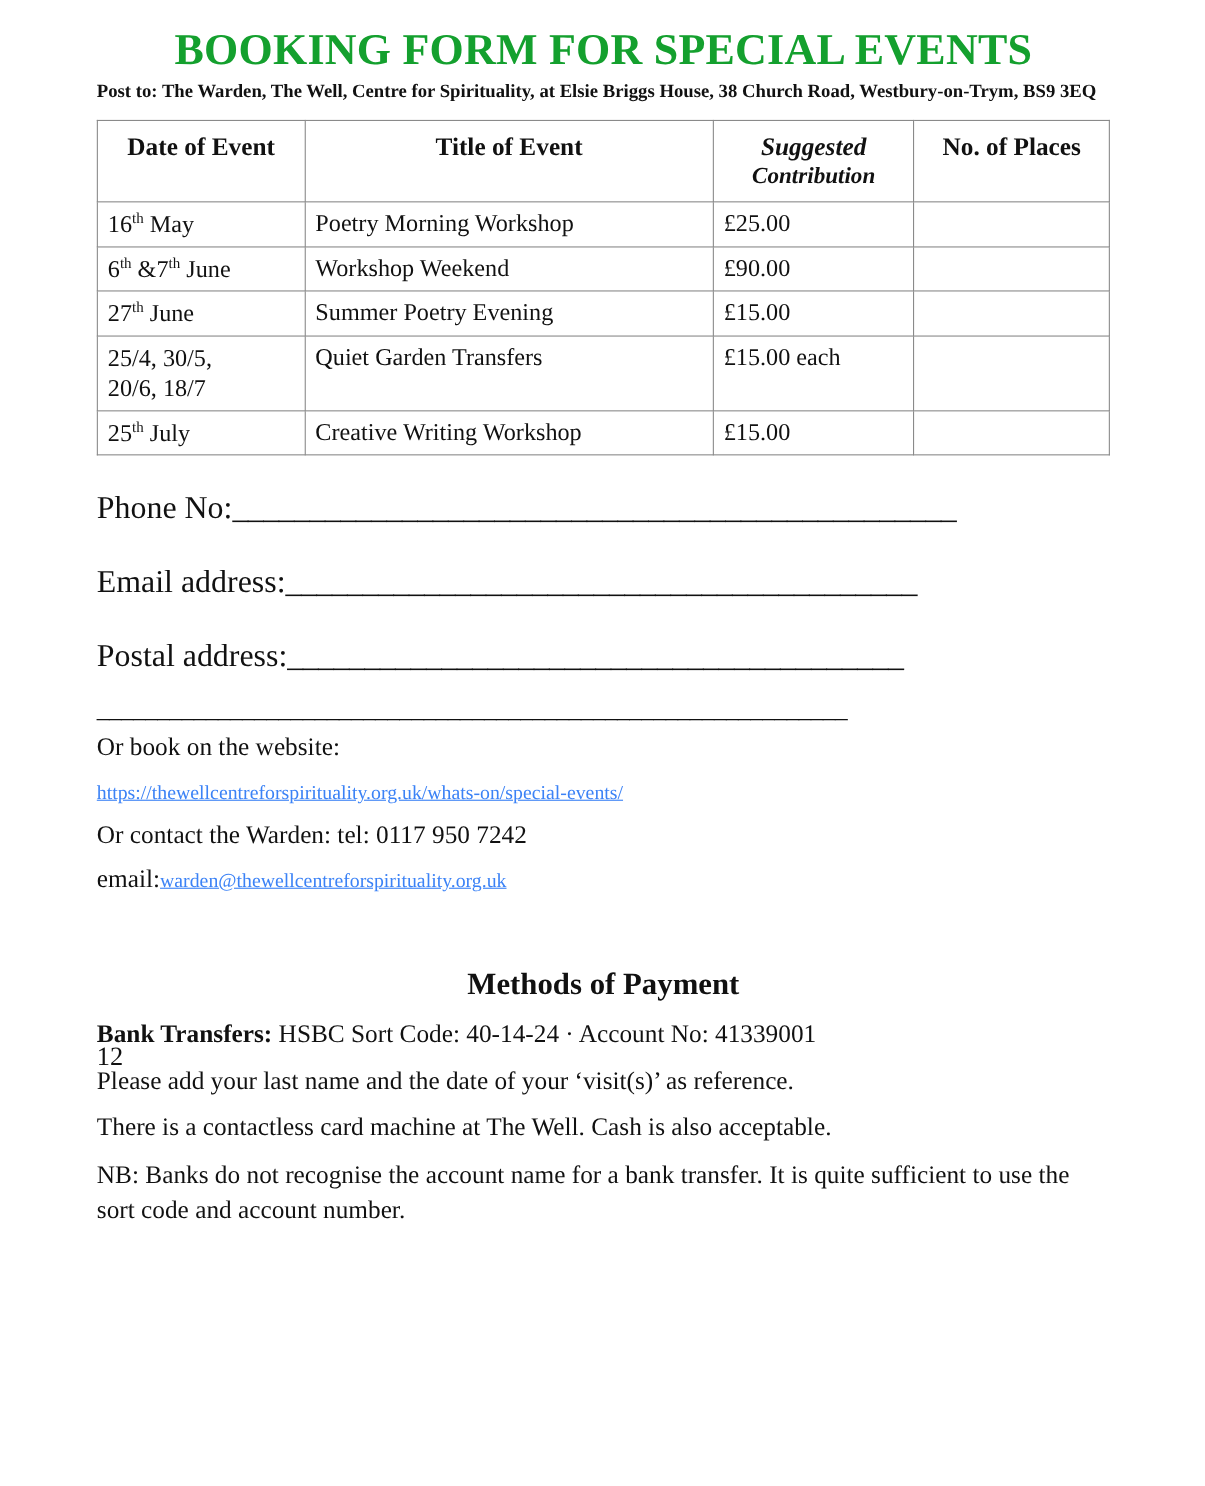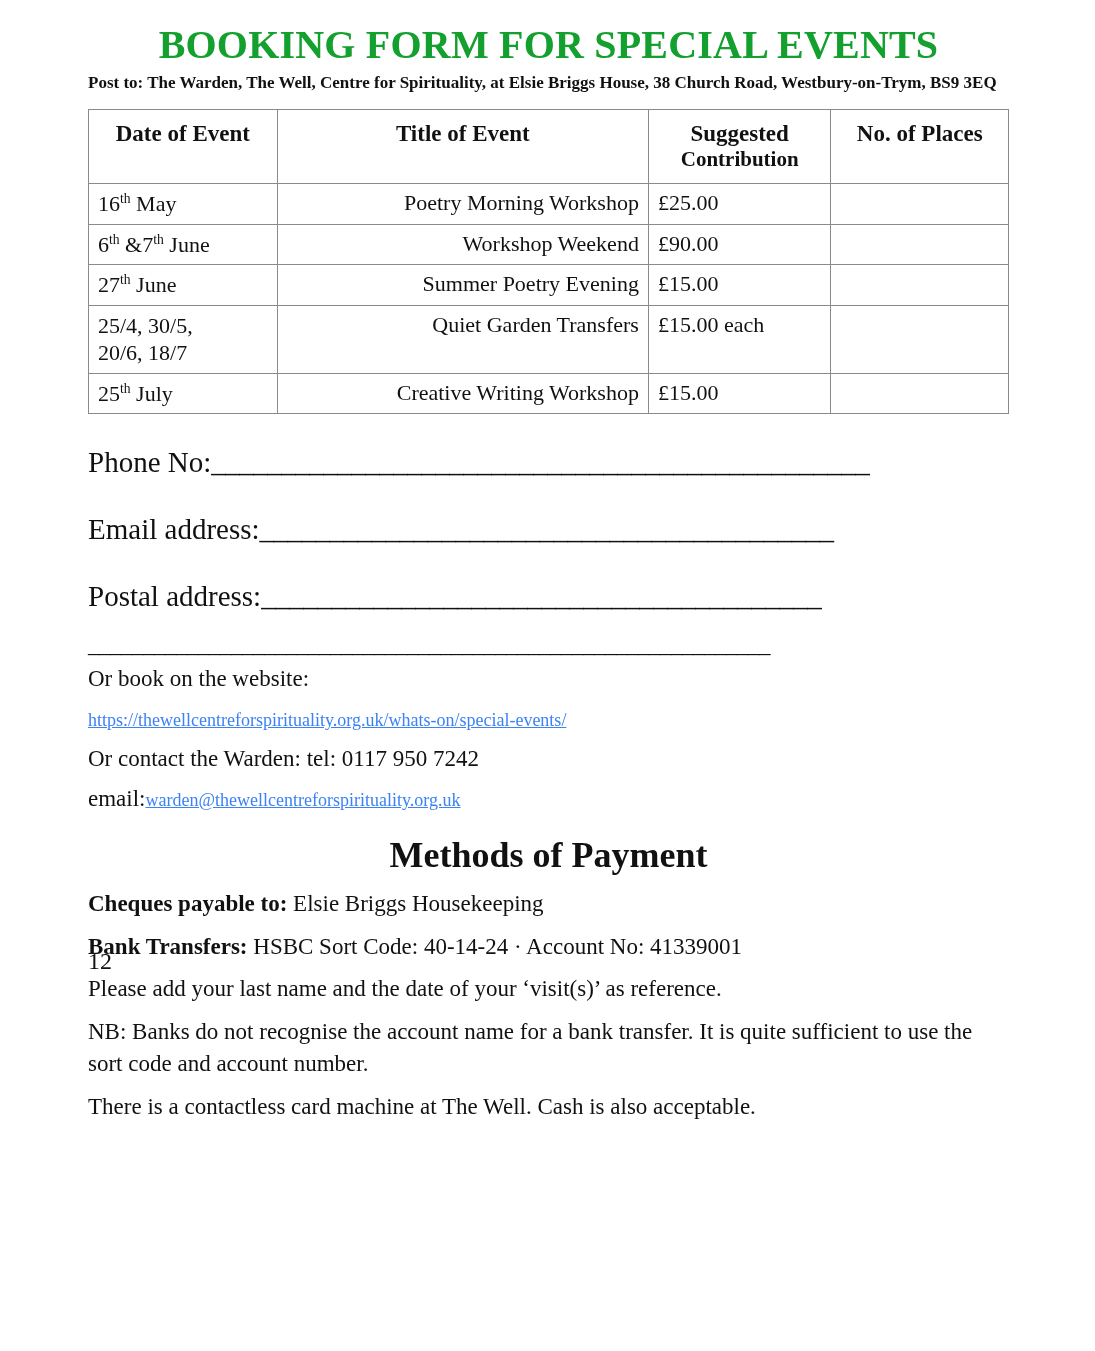--- a/index.html
+++ b/index.html
@@ -56,31 +56,32 @@
   }
   table.events th {
     text-align: center;
     font-weight: bold;
     font-size: 23px;
     line-height: 1.2;
     padding: 10px 6px 11px 6px;
   }
   table.events th.small-head {
     font-size: 21px;
+    font-style: italic;
   }
   table.events th .big {
     font-size: 23px;
   }
   col.c1 { width: 186px; }
   col.c2 { width: 366px; }
   col.c3 { width: 180px; }
   col.c4 { width: 175px; }
   td.date { font-size: 22px; white-space: nowrap; line-height: 1.25; }
   td.date .two-line { display: block; }
-  td.title { font-size: 22px; text-align: right; }
+  td.title { font-size: 22px; }
   td.contrib { font-size: 22px; }
   td.places { }
   sup { font-size: 0.62em; vertical-align: super; line-height: 0; }
   .fieldline {
     font-size: 29px;
     margin: 0 0 4px 0;
     line-height: 1.55;
     white-space: nowrap;
     color: #111;
   }
@@ -102,23 +103,23 @@
     color: #111;
   }
   a.link {
     color: #3b82f6;
     text-decoration: underline;
     font-size: 18px;
     word-break: break-all;
   }
   h2.methods {
     text-align: center;
-    font-size: 36px;
-    font-weight: bold;
-    margin: 20px 0 12px 0;
+    font-size: 28px;
+    font-weight: bold;
+    margin: 66px 0 12px 0;
     color: #111;
   }
   .payline {
     font-size: 23px;
     margin: 0 0 11px 0;
     line-height: 1.38;
     color: #111;
   }
   .payline b { font-weight: bold; }
   .pagenum {
@@ -215,28 +216,25 @@
   </div>
 
   <div class="paraline">Or contact the Warden: tel:  0117 950 7242</div>
 
   <div class="paraline">
     <span>email:</span><a class="link" href="#">warden@thewellcentreforspirituality.org.uk</a>
   </div>
 
   <h2 class="methods">Methods of Payment</h2>
 
-  <div class="payline">
-    <b>Cheques payable to:</b><span> Elsie Briggs Housekeeping</span>
-  </div>
 
   <div class="payline">
     <b>Bank Transfers:</b><span> HSBC Sort Code: 40-14-24 · Account No:  41339001</span>
   </div>
 
   <div class="payline">Please add your last name and the date of your ‘visit(s)’ as reference.</div>
 
+  <div class="payline">There is a contactless card machine at The Well. Cash is also acceptable.</div>
+
   <div class="payline">NB:  Banks do not recognise the account name for a bank transfer.  It is quite sufficient to use the sort code and account number.</div>
-
-  <div class="payline">There is a contactless card machine at The Well. Cash is also acceptable.</div>
 
   <div class="pagenum">12</div>
 </div>
 
 </body></html>

